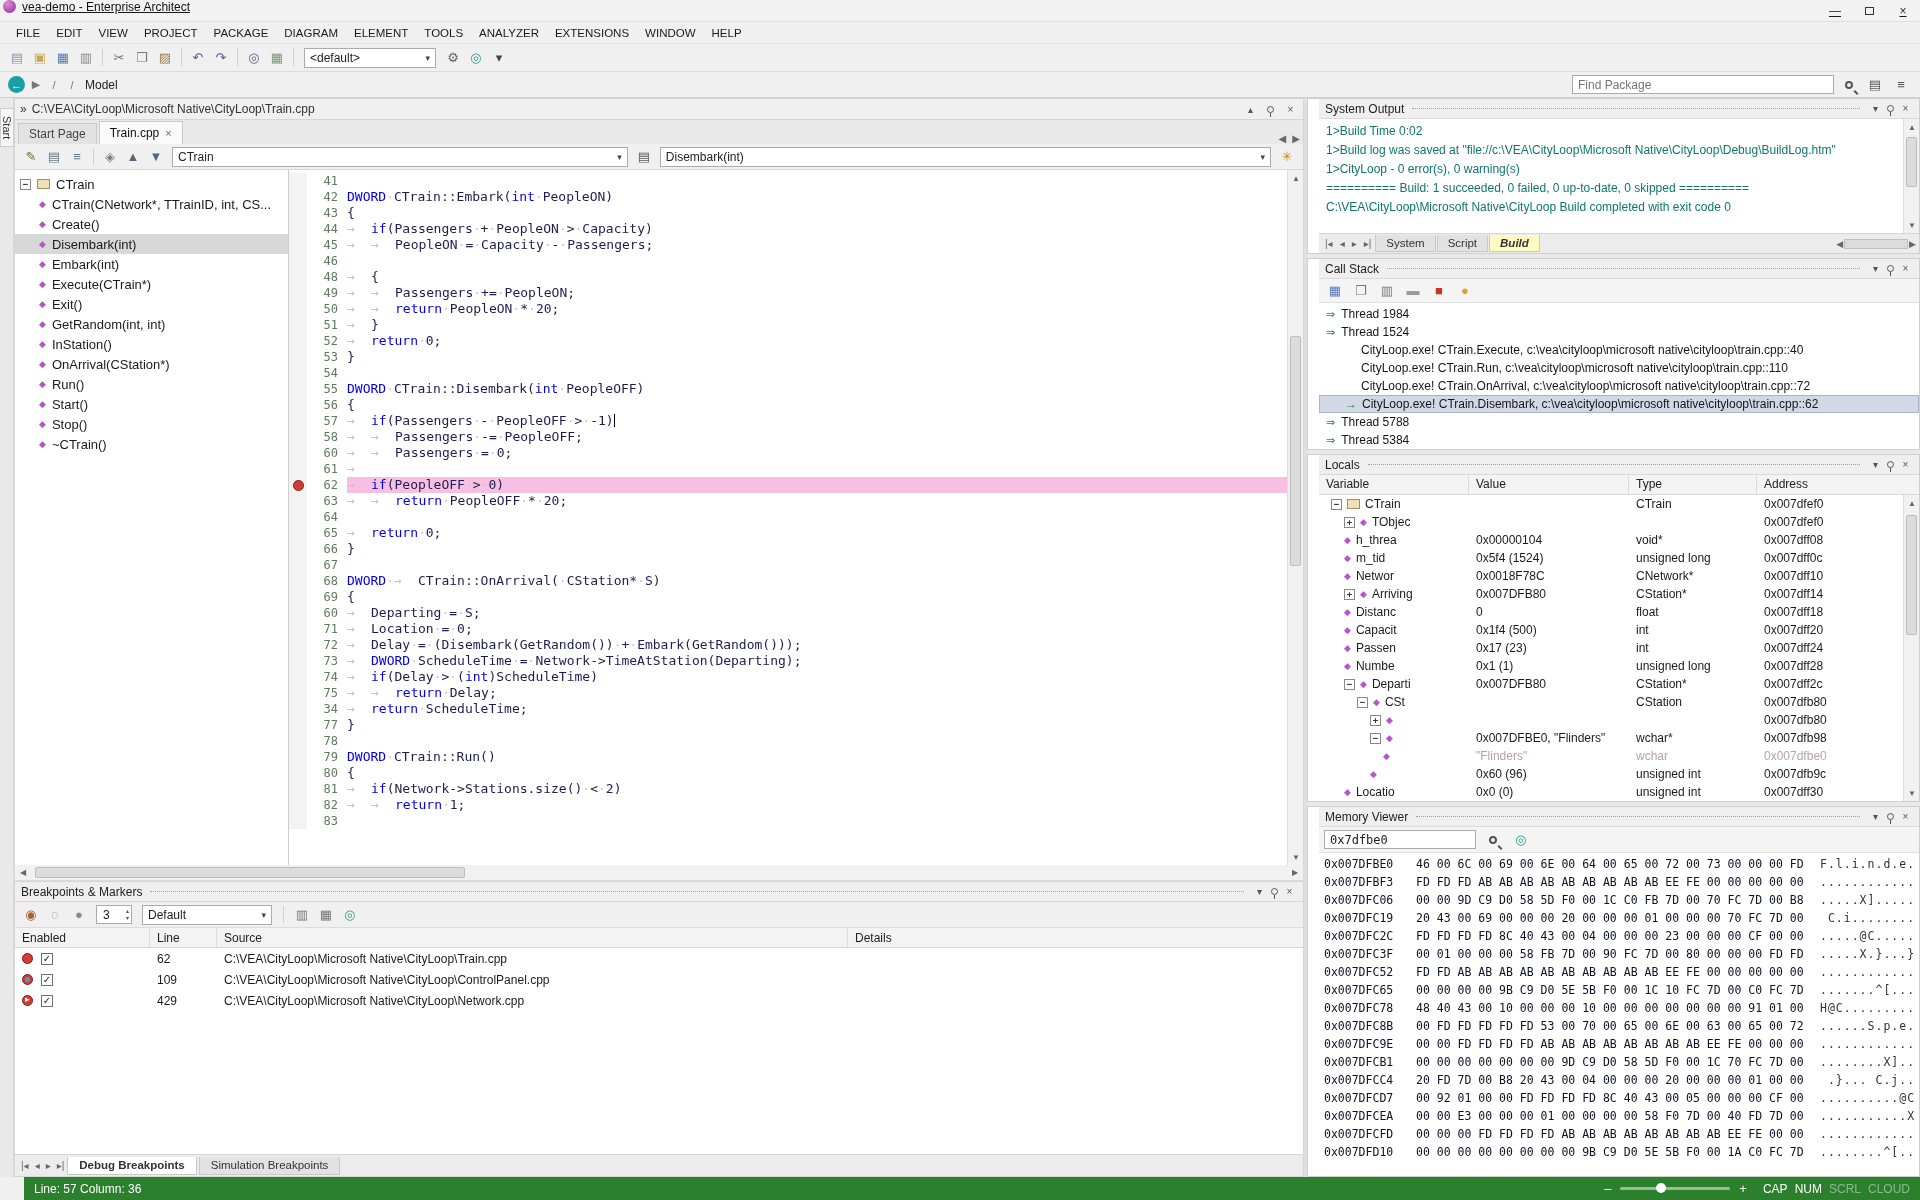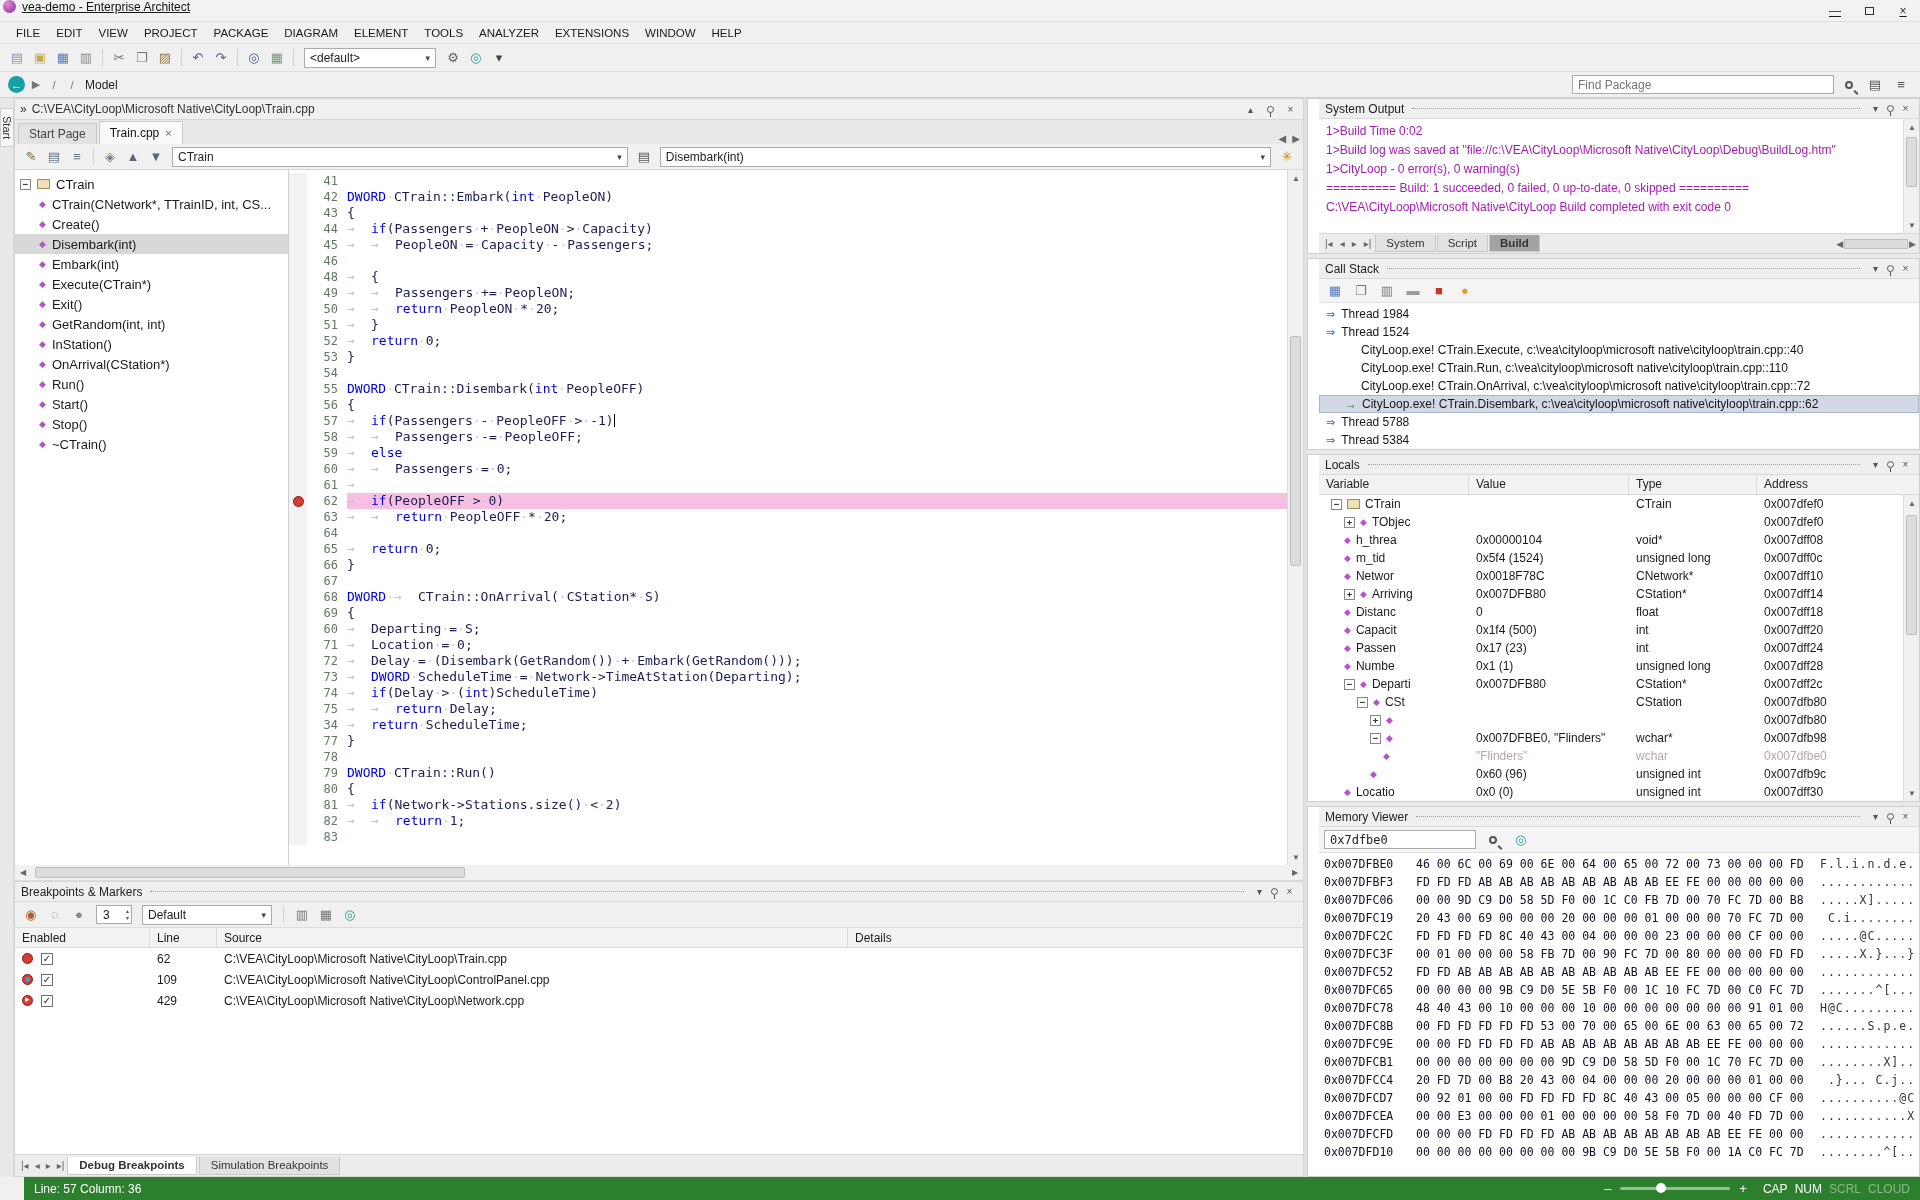--- a/index.html
+++ b/index.html
@@ -103,24 +103,24 @@
 .bpdot.v2::after{content:'';position:absolute;left:2px;top:2px;width:5px;height:5px;background:#3aa0d0;border-radius:50%;}
 .bpdot.v3::after{content:'▸';position:absolute;left:2px;top:-2px;font-size:9px;color:#fff;}
 #left-tabstrip{height:22px;flex:none;display:flex;align-items:center;background:#ececec;border:1px solid #d6d6d6;border-top:none;font-size:11.5px;color:#333;padding-left:3px;}
 .btab{height:18px;display:flex;align-items:center;padding:0 11px;margin-right:2px;background:#e2e2e2;border:1px solid #c9c9c9;border-top:none;}
 .btab.active{background:#fff;font-weight:bold;}
 
 
 .rpanel{display:flex;flex-direction:column;background:#fff;border:1px solid #cfcfcf;overflow:hidden;padding-left:11px;}
 #sysout{height:156px;flex:none;}
 #sysout-bodywrap{flex:1;display:flex;overflow:hidden;}
-#sysout-body{flex:1;padding:3px 7px;font-size:12px;line-height:19px;color:#a21caf;overflow:hidden;background:#fff;white-space:nowrap;}
+#sysout-body{flex:1;padding:3px 7px;font-size:12px;line-height:19px;color:#0f766e;overflow:hidden;background:#fff;white-space:nowrap;}
 .subtabs{height:20px;flex:none;display:flex;align-items:center;background:#ececec;border-top:1px solid #d6d6d6;font-size:11.5px;padding-left:3px;gap:1px;}
 .stab{height:17px;display:flex;align-items:center;padding:0 10px;background:#e2e2e2;border:1px solid #c9c9c9;border-top:none;color:#333;}
-.stab.active{background:#a3a3a3;font-weight:bold;}
+.stab.active{background:#fef9c3;font-weight:bold;font-style:italic;}
 .minibar{margin-left:auto;display:flex;align-items:center;gap:1px;color:#666;font-size:9px;margin-right:3px;}
 .minitrack{width:64px;height:10px;background:#dcdcdc;border:1px solid #c0c0c0;}
 #callstack{height:192px;flex:none;}
 #cs-toolbar{height:24px;flex:none;display:flex;align-items:center;gap:4px;background:#f4f4f4;border-bottom:1px solid #e0e0e0;padding:0 5px;}
 #cs-rows{flex:1;overflow:hidden;font-size:12px;color:#151515;padding-top:2px;}
 .csrow{height:18px;display:flex;align-items:center;white-space:nowrap;overflow:hidden;}
 .csrow.thread{padding-left:7px;gap:6px;}
 .thico{color:#3a6cc0;font-size:11px;flex:none;}
 .csrow.frame{padding-left:42px;}
 .csrow.current{background:#d2d8e6;outline:1px solid #a8b4cc;outline-offset:-1px;padding-left:26px;gap:5px;}
@@ -355,21 +355,20 @@
               <div class="code-row"><span class="bpm"></span><span class="lnum">49</span><span class="ctext"><span class="tab">→</span><span class="tab">→</span>Passengers<span class="sp">·</span>+=<span class="sp">·</span>PeopleON;</span></div>
               <div class="code-row"><span class="bpm"></span><span class="lnum">50</span><span class="ctext"><span class="tab">→</span><span class="tab">→</span><span class="kw">return</span><span class="sp">·</span>PeopleON<span class="sp">·</span>*<span class="sp">·</span>20;</span></div>
               <div class="code-row"><span class="bpm"></span><span class="lnum">51</span><span class="ctext"><span class="tab">→</span>}</span></div>
               <div class="code-row"><span class="bpm"></span><span class="lnum">52</span><span class="ctext"><span class="tab">→</span><span class="kw">return</span><span class="sp">·</span>0;</span></div>
               <div class="code-row"><span class="bpm"></span><span class="lnum">53</span><span class="ctext">}</span></div>
               <div class="code-row"><span class="bpm"></span><span class="lnum">54</span><span class="ctext"></span></div>
               <div class="code-row"><span class="bpm"></span><span class="lnum">55</span><span class="ctext"><span class="kw">DWORD</span><span class="sp">·</span>CTrain::Disembark(<span class="kw">int</span><span class="sp">·</span>PeopleOFF)</span></div>
               <div class="code-row"><span class="bpm"></span><span class="lnum">56</span><span class="ctext">{</span></div>
               <div class="code-row"><span class="bpm"></span><span class="lnum">57</span><span class="ctext"><span class="tab">→</span><span class="kw">if</span>(Passengers<span class="sp">·</span>-<span class="sp">·</span>PeopleOFF<span class="sp">·</span>&gt;<span class="sp">·</span>-1)<span class="caret"></span></span></div>
               <div class="code-row"><span class="bpm"></span><span class="lnum">58</span><span class="ctext"><span class="tab">→</span><span class="tab">→</span>Passengers<span class="sp">·</span>-=<span class="sp">·</span>PeopleOFF;</span></div>
-              <div class="code-row"><span class="bpm"></span><span class="lnum">59</span><span class="ctext"><span class="tab">→</span><span class="kw">else</span></span></div>
               <div class="code-row"><span class="bpm"></span><span class="lnum">60</span><span class="ctext"><span class="tab">→</span><span class="tab">→</span>Passengers<span class="sp">·</span>=<span class="sp">·</span>0;</span></div>
               <div class="code-row"><span class="bpm"></span><span class="lnum">61</span><span class="ctext"><span class="tab">→</span></span></div>
               <div class="code-row cur"><span class="bpm"><span class="bpdot"></span></span><span class="lnum">62</span><span class="ctext"><span class="tab">→</span><span class="kw">if</span>(PeopleOFF<span class="sp">·</span>&gt;<span class="sp">·</span>0)</span></div>
               <div class="code-row"><span class="bpm"></span><span class="lnum">63</span><span class="ctext"><span class="tab">→</span><span class="tab">→</span><span class="kw">return</span><span class="sp">·</span>PeopleOFF<span class="sp">·</span>*<span class="sp">·</span>20;</span></div>
               <div class="code-row"><span class="bpm"></span><span class="lnum">64</span><span class="ctext"></span></div>
               <div class="code-row"><span class="bpm"></span><span class="lnum">65</span><span class="ctext"><span class="tab">→</span><span class="kw">return</span><span class="sp">·</span>0;</span></div>
               <div class="code-row"><span class="bpm"></span><span class="lnum">66</span><span class="ctext">}</span></div>
               <div class="code-row"><span class="bpm"></span><span class="lnum">67</span><span class="ctext"></span></div>
               <div class="code-row"><span class="bpm"></span><span class="lnum">68</span><span class="ctext"><span class="kw">DWORD</span><span class="sp">·</span><span class="tab">→</span>CTrain::OnArrival(<span class="sp">·</span>CStation*<span class="sp">·</span>S)</span></div>
               <div class="code-row"><span class="bpm"></span><span class="lnum">69</span><span class="ctext">{</span></div>

